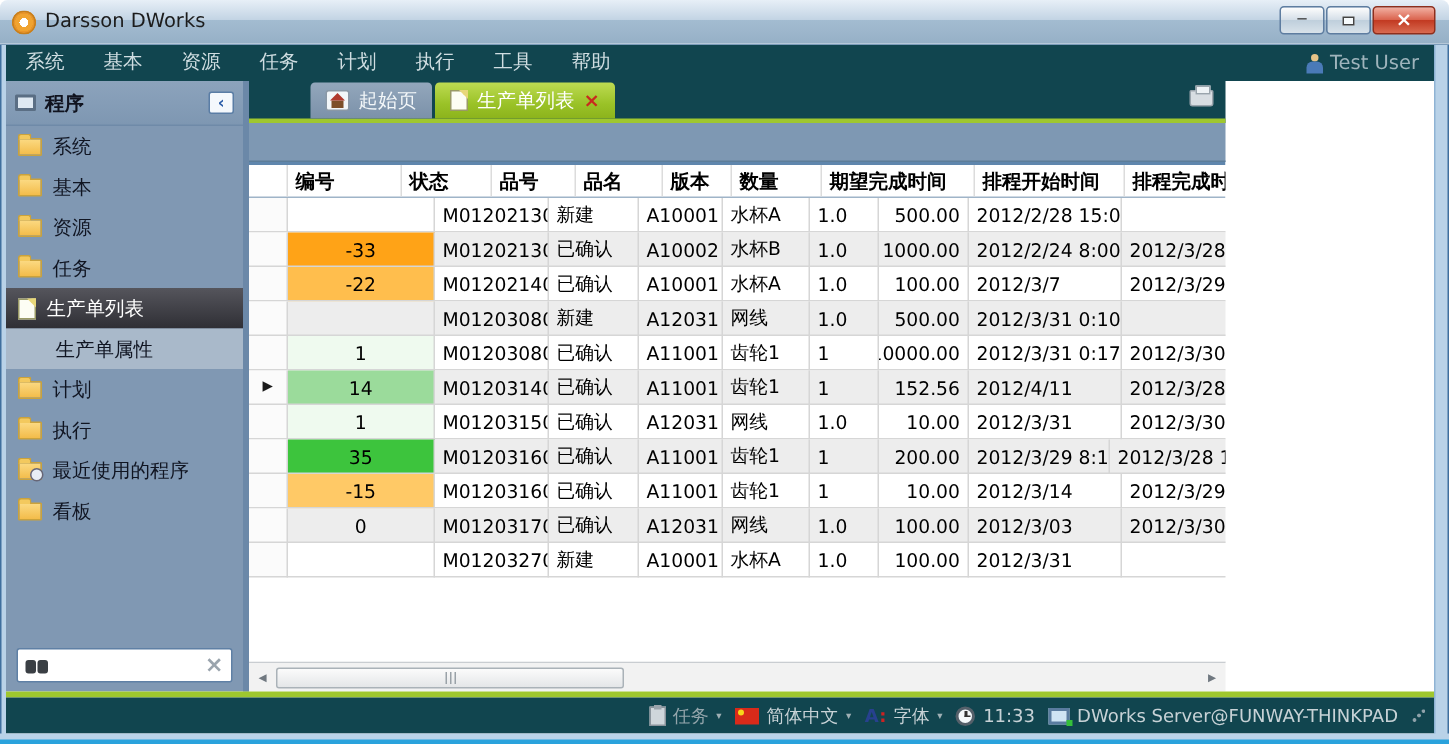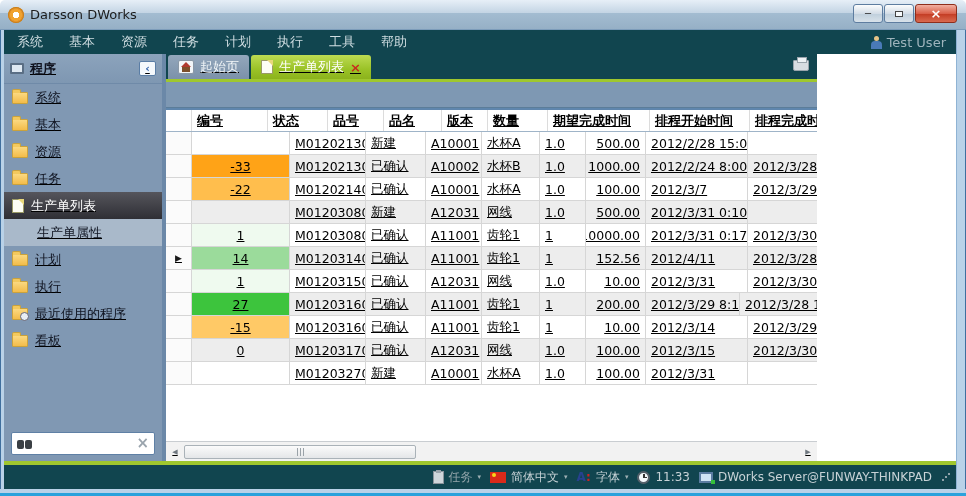--- a/index.html
+++ b/index.html
@@ -24,21 +24,21 @@
     border-bottom:3px solid #2aa2dc; }
 
   
   .menubar { position:absolute; left:4px; top:30px; width:952px; height:24px; background:#11454f;
     display:flex; align-items:center; }
   .menu-item { color:#cfdde1; font-size:13px; padding:0 13px; line-height:24px; cursor:default; }
   .menu-user { margin-left:auto; margin-right:10px; display:flex; align-items:center; gap:5px;
     color:#9fb4bc; font-size:13px; }
 
   
-  .main { position:absolute; left:4px; top:54px; width:813px; height:407px; display:flex;text-decoration:underline; }
+  .main { position:absolute; left:4px; top:54px; width:813px; height:407px; display:flex; }
 
   
   .sidebar { width:162px; background:#8098b3; border-right:4px solid #6b88a8; position:relative; }
   .sb-header { height:30px; display:flex; align-items:center; padding:0 6px; gap:6px;
     background:linear-gradient(#8ca3bc,#7e97b2); border-bottom:1px solid #6f8aa8; }
   .sb-header .lbl { color:#10131f; font-size:13px; font-weight:bold; flex:1; }
   .sb-collapse { width:17px; height:15px; background:#f4f8fc; border:1px solid #5a7da5; border-radius:2px;
     color:#2a5ca8; font-size:11px; font-weight:bold; display:flex; align-items:center; justify-content:center; }
   .sb-item { height:27px; display:flex; align-items:center; gap:7px; padding:0 8px; color:#101522; font-size:13px; cursor:default; }
   .sb-item.selected { background:linear-gradient(#55555c,#2f2f35); color:#fff; }
@@ -46,21 +46,21 @@
   .sb-search { position:absolute; left:7px; right:7px; bottom:6px; height:23px; background:#fff;
     border:1px solid #5f80a5; border-radius:2px; display:flex; align-items:center; padding:0 5px; gap:5px; }
   .sb-search input { flex:1; border:none; outline:none; font-size:12px; min-width:10px; background:transparent; }
   .xmark { color:#9aa4ad; font-size:15px; font-weight:bold; line-height:1; }
 
   
   .content { flex:1; display:flex; flex-direction:column; min-width:0; }
 
   
   .tabstrip { height:28px; background:#11454f; display:flex; align-items:flex-end; position:relative;
-    border-bottom:3px solid #9fc72e; }
+    border-bottom:3px solid #9fc72e;padding-left:39px; }
   .tab { height:24px; display:flex; align-items:center; gap:6px; padding:0 10px; margin-right:2px;
     border-radius:3px 3px 0 0; font-size:13px; cursor:default; }
   .tab.inactive { background:linear-gradient(#93a7bc,#7b91a9); color:#f2f6f8; }
   .tab.active { background:linear-gradient(#bddb52,#9ac227 60%,#8cb31c); color:#fff; }
   .tab-close { color:#c82a1e; font-weight:bold; font-size:13px; }
   .print-ico { position:absolute; right:8px; top:6px; width:16px; height:11px; background:#d8dde2;
     border:1px solid #9aa4ac; border-radius:1px 1px 2px 2px; }
   .print-ico::before { content:""; position:absolute; left:3px; top:-4px; width:8px; height:4px; background:#eef2f5; border:1px solid #9aa4ac; }
 
   
@@ -402,21 +402,21 @@
               <div class="t-cell c-item_name">网线</div>
               <div class="t-cell c-version">1.0</div>
               <div class="t-cell c-qty">10.00</div>
               <div class="t-cell c-due">2012/3/31</div>
               <div class="t-cell c-sch_end">2012/3/30 18:00</div>
               <div class="t-cell c-sch_start">2012/3/28 10:52</div>
               <div class="t-cell c-extra"></div>
             </div>
             <div class="t-row even">
               <div class="t-cell c-sel"></div>
-              <div class="t-cell c-diff" style="background: rgb(61, 196, 61);">27</div>
+              <div class="t-cell c-diff" style="background: rgb(61, 196, 61);">35</div>
               <div class="t-cell c-num">M012031601</div>
               <div class="t-cell c-status">已确认</div>
               <div class="t-cell c-item_no">A11001</div>
               <div class="t-cell c-item_name">齿轮1</div>
               <div class="t-cell c-version">1</div>
               <div class="t-cell c-qty">200.00</div>
               <div class="t-cell c-sch_end">2012/3/29 8:15</div>
               <div class="t-cell c-sch_start">2012/3/28 10:52</div>
               <div class="t-cell c-extra"></div>
             </div>
@@ -436,21 +436,21 @@
             </div>
             <div class="t-row even">
               <div class="t-cell c-sel"></div>
               <div class="t-cell c-diff">0</div>
               <div class="t-cell c-num">M012031701</div>
               <div class="t-cell c-status">已确认</div>
               <div class="t-cell c-item_no">A12031</div>
               <div class="t-cell c-item_name">网线</div>
               <div class="t-cell c-version">1.0</div>
               <div class="t-cell c-qty">100.00</div>
-              <div class="t-cell c-due">2012/3/15</div>
+              <div class="t-cell c-due">2012/3/03</div>
               <div class="t-cell c-sch_end">2012/3/30 18:00</div>
               <div class="t-cell c-sch_start">2012/3/29 17:46</div>
               <div class="t-cell c-extra"></div>
             </div>
             <div class="t-row">
               <div class="t-cell c-sel"></div>
               <div class="t-cell c-diff"></div>
               <div class="t-cell c-num">M012032701</div>
               <div class="t-cell c-status">新建</div>
               <div class="t-cell c-item_no">A10001</div>

